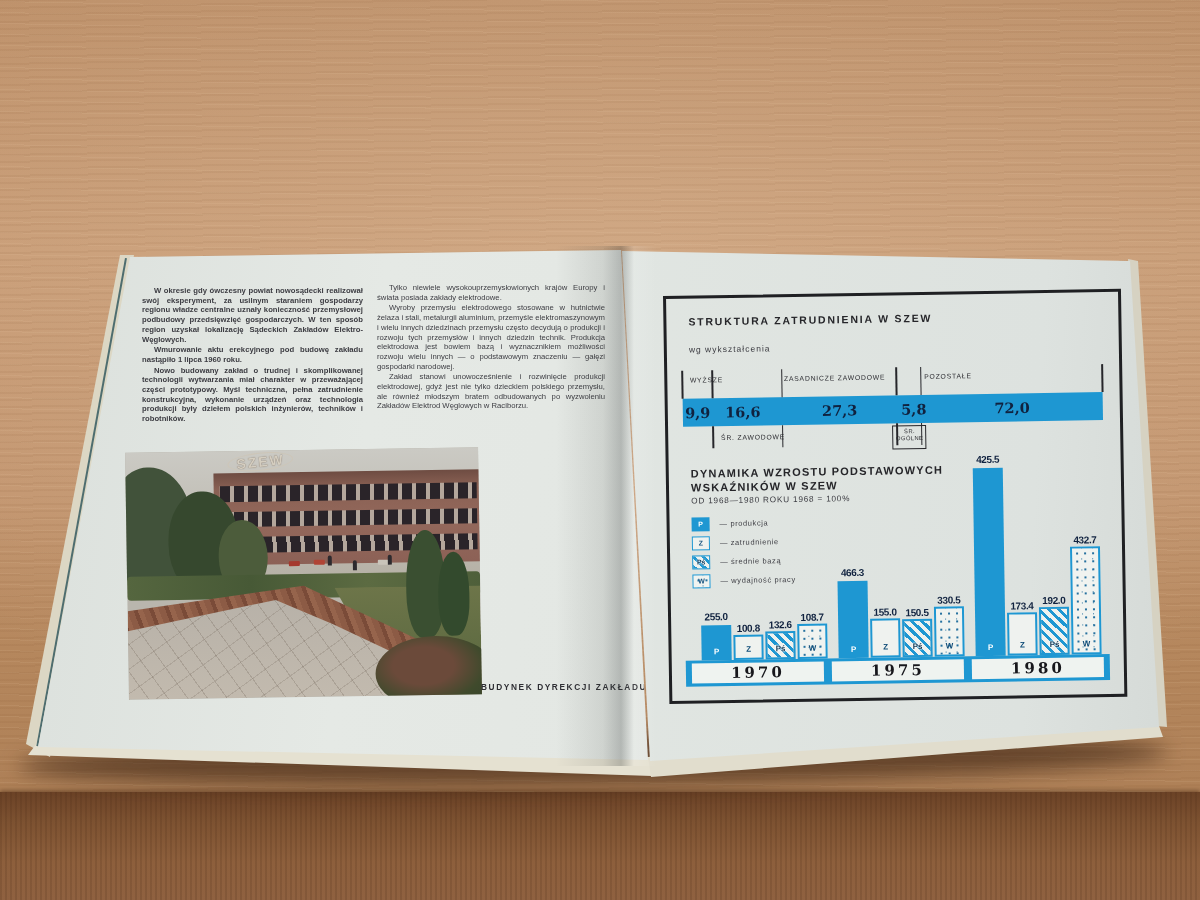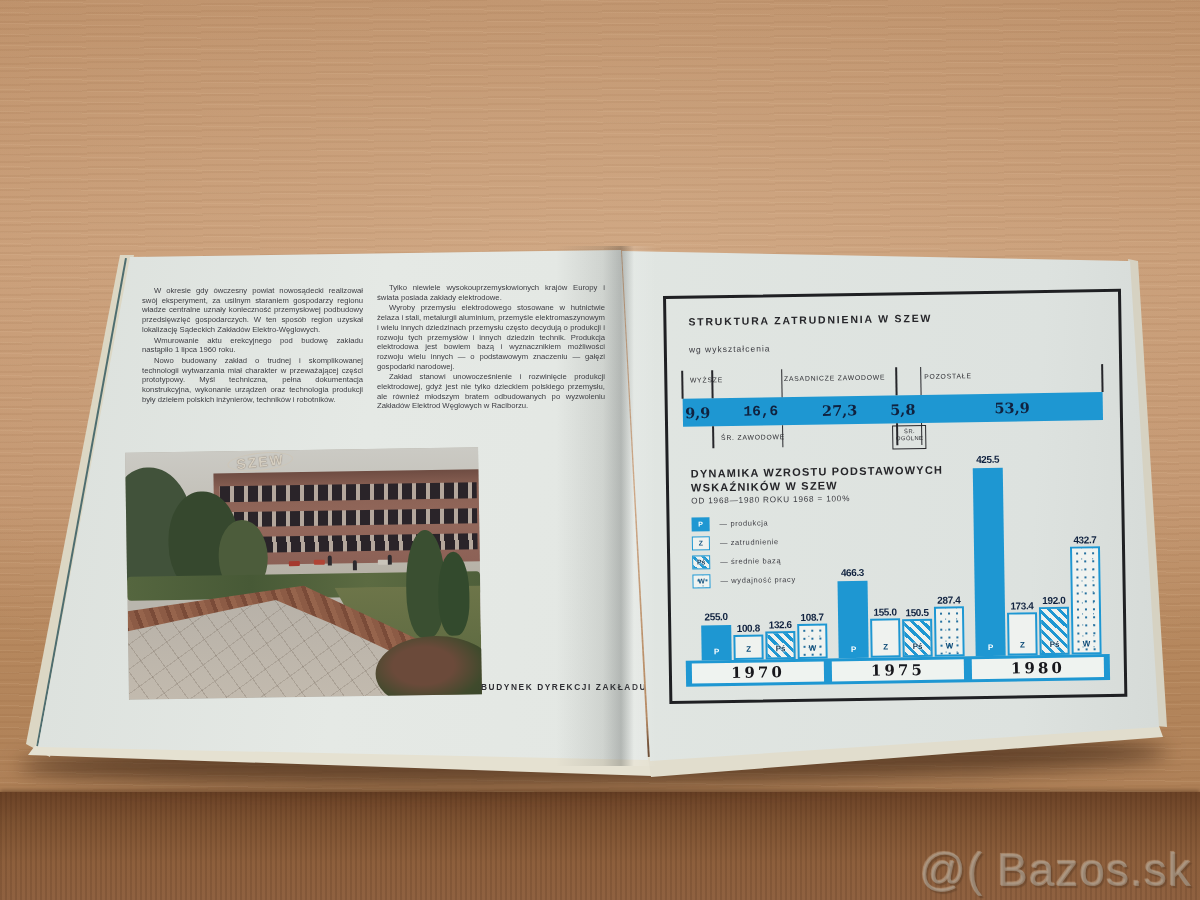--- a/index.html
+++ b/index.html
@@ -37,21 +37,21 @@
   .page-left { clip-path:polygon(130px 257px,621px 250px,648px 760px,38px 747px);
     background:linear-gradient(97deg,#c9cec9 0%,#dce1dd 7%,#e5e9e5 32%,#e2e6e2 72%,#d6dad6 100%); }
   .page-right { clip-path:polygon(622px 251px,1130px 261px,1159px 727px,650px 761px);
     background:linear-gradient(93deg,#c6ccc9 0%,#d8deda 6%,#e1e6e2 45%,#dde2df 85%,#d3d8d5 100%); }
   .gutter-shade { position:absolute; left:556px; top:246px; width:130px; height:520px; pointer-events:none;
     background:linear-gradient(90deg, rgba(0,0,0,0) 0%, rgba(70,75,70,0.13) 36%,
       rgba(40,45,45,0.26) 50%, rgba(255,255,255,0.12) 60%, rgba(0,0,0,0) 78%); }
 
   
   .col { position:absolute; color:#3c3c42; }
-  .col-1 { left:142px; top:286px; width:221px; }
+  .col-1 { left:142px; top:286px; width:221px;font-weight:bold; }
   .col-2 { left:377px; top:283px; width:228px; }
   .col p { margin:0 0 1px 0; font-size:7.7px; line-height:9.7px; text-align:justify; text-indent:12px; }
 
   
   .photo { position:absolute; left:127px; top:450px; width:353px; height:247px;
     transform:rotate(-0.9deg); overflow:hidden; background:#b9b6ad; }
   .ph-sky { position:absolute; left:0; top:0; width:100%; height:52%;
     background:linear-gradient(#cbcac4,#b6b1a6); }
   .ph-building { position:absolute; left:25%; top:9%; width:76%; height:37%;
     background:linear-gradient(180deg,#6e4c42 0%,#8a6154 18%,#93685b 55%,#8c6156 100%); }
@@ -153,21 +153,21 @@
   <div class="under under-left"></div>
   <div class="under under-bl"></div>
   <div class="under under-br"></div>
   <div class="under under-redge"></div>
   <div class="cover-line"></div>
 
   <div class="page page-left">
     <div class="col col-1">
       <p>W okresie gdy ówczesny powiat nowosądecki realizował swój eksperyment, za usilnym staraniem gospodarzy regionu władze centralne uznały konieczność przemysłowej podbudowy przedsięwzięć gospodarczych. W ten sposób region uzyskał lokalizację Sądeckich Zakładów Elektro-Węglowych.</p>
       <p>Wmurowanie aktu erekcyjnego pod budowę zakładu nastąpiło 1 lipca 1960 roku.</p>
-      <p>Nowo budowany zakład o trudnej i skomplikowanej technologii wytwarzania miał charakter w przeważającej części prototypowy. Myśl techniczna, pełna dokumentacja konstrukcyjna, wykonanie urządzeń oraz technologia produkcji były dziełem polskich inżynierów, techników i robotników.</p>
+      <p>Nowo budowany zakład o trudnej i skomplikowanej technologii wytwarzania miał charakter w przeważającej części prototypowy. Myśl techniczna, pełna zatrudnienie konstrukcyjna, wykonanie urządzeń oraz technologia produkcji były dziełem polskich inżynierów, techników i robotników.</p>
     </div>
     <div class="col col-2">
       <p>Tylko niewiele wysokouprzemysłowionych krajów Europy i świata posiada zakłady elektrodowe.</p>
       <p>Wyroby przemysłu elektrodowego stosowane w hutnictwie żelaza i stali, metalurgii aluminium, przemyśle elektromaszynowym i wielu innych dziedzinach przemysłu często decydują o produkcji i rozwoju tych przemysłów i innych dziedzin technik. Produkcja elektrodowa jest bowiem bazą i wyznacznikiem możliwości rozwoju wielu innych — o podstawowym znaczeniu — gałęzi gospodarki narodowej.</p>
       <p>Zakład stanowi unowocześnienie i rozwinięcie produkcji elektrodowej, gdyż jest nie tylko dzieckiem polskiego przemysłu, ale również młodszym bratem odbudowanych po wyzwoleniu Zakładów Elektrod Węglowych w Raciborzu.</p>
     </div>
 
     <div class="photo">
       <div class="ph-sky"></div>
       <div class="ph-building">
@@ -201,24 +201,24 @@
 
       <div class="p-title t1">STRUKTURA ZATRUDNIENIA W SZEW</div>
       <div class="s1">wg wykształcenia</div>
 
       <div class="emp">
         <span class="emp-lab lab-t" style="left:1.8%">WYŻSZE</span>
         <span class="emp-lab lab-t" style="left:24.2%">ZASADNICZE ZAWODOWE</span>
         <span class="emp-lab lab-t" style="left:57.6%">POZOSTAŁE</span>
         <div class="emp-bar" style="background: rgb(30, 151, 210);">
             <div class="strip-value" style="left: 14.91px;">9,9</div>
-            <div class="strip-value" style="left: 78px; font-family: Liberation Mono, monospace;">16,6</div>
+            <div class="strip-value" style="left: 60px;">16,6</div>
             <div class="strip-value" style="left: 156.87px;">27,3</div>
-            <div class="strip-value" style="left: 220px;">5,8</div>
-            <div class="strip-value" style="left: 329.28px;">53,9</div>
+            <div class="strip-value" style="left: 231px;">5,8</div>
+            <div class="strip-value" style="left: 329.28px;">72,0</div>
           </div>
         <span class="emp-lab lab-b" style="left:9%">ŚR. ZAWODOWE</span>
         <div class="emp-box">ŚR. OGÓLNE</div>
       <div class="tick tick-t" style="left: -0.8px;"></div>
           <div class="tick tick-t" style="left: 29.02px;"></div>
           <div class="tick tick-b" style="left: 29.02px;"></div>
           <div class="tick tick-t" style="left: 98.74px;"></div>
           <div class="tick tick-b" style="left: 98.74px;"></div>
           <div class="tick tick-t" style="left: 213.4px;"></div>
           <div class="tick tick-b" style="left: 213.4px;"></div>
@@ -276,21 +276,21 @@
             <div class="bar bar-outline" style="left: 32px; width: 30px; height: 38.75px;">
               <div class="k">Z</div>
               <div class="v">155.0</div>
             </div>
             <div class="bar bar-hatch" style="left: 64px; width: 30px; height: 37.625px;">
               <div class="k">Pś</div>
               <div class="v">150.5</div>
             </div>
             <div class="bar bar-dots" style="left: 96px; width: 30px; height: 49.525px;">
               <div class="k">W</div>
-              <div class="v">287.4</div>
+              <div class="v">330.5</div>
             </div>
           </div>
           <div class="bar-group" style="left: 274px;">
             <div class="bar bar-solid" style="left: 0px; width: 30px; height: 187.6px;">
               <div class="k">P</div>
               <div class="v">425.5</div>
             </div>
             <div class="bar bar-outline" style="left: 32px; width: 30px; height: 43.35px;">
               <div class="k">Z</div>
               <div class="v">173.4</div>
@@ -307,14 +307,13 @@
         </div>
       <div class="year-band">
           <div class="year-box" style="left: 6px; width: 132px;">1970</div>
           <div class="year-box" style="left: 146px; width: 132px;">1975</div>
           <div class="year-box" style="left: 286px; width: 132px;">1980</div>
         </div>
     </div>
   </div>
 
   <div class="gutter-shade"></div>
-  <div class="watermark">@( Bazos.sk</div>
 </div>
 
 </body></html>

